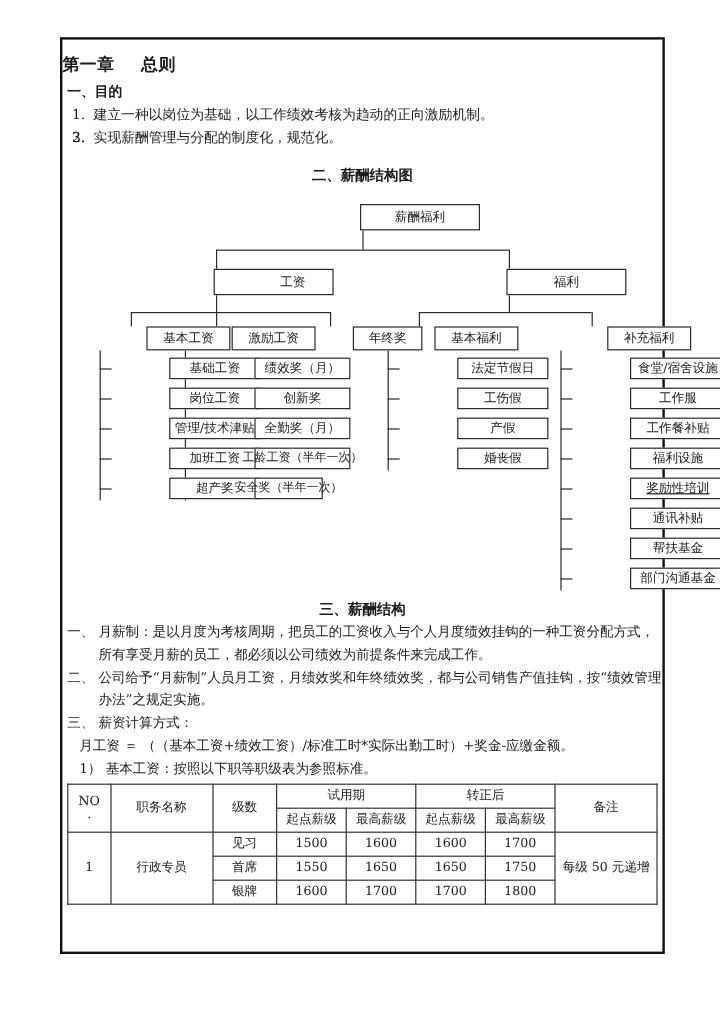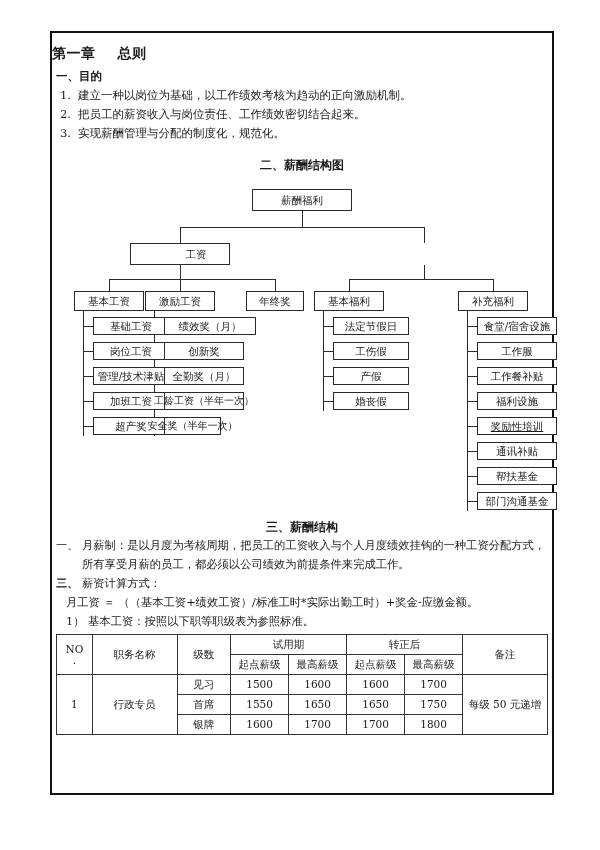--- a/index.html
+++ b/index.html
@@ -76,20 +76,21 @@
     border:1px solid #2a2a2a;
     background:#fff;
     text-align:center;
     font-size:10.5px;
     line-height:1;
     display:flex;
     align-items:center;
     justify-content:center;
     white-space:nowrap;
     z-index:2;
+    margin-left:48px;
   }
   .node.small{font-size:10px;}
   .ln{
     position:absolute;
     background:#2a2a2a;
     z-index:1;
   }
   .lnv{width:1px;}
   .lnh{height:1px;}
 
@@ -129,36 +130,37 @@
 <div id="page">
   <div id="inner">
 
     <div class="h-center h-chapter">
       <span>第一章</span><span class="gap"></span><span>总则</span>
     </div>
 
     <div class="lvl1">一、目的</div>
     <ul class="num-list">
       <li><span class="n">1.</span><span>建立一种以岗位为基础，以工作绩效考核为趋动的正向激励机制。</span></li>
-      <li><span class="n">2.</span><span>把员工的薪资收入与岗位责任、工作绩效密切结合起来。</span></li>
+      <li><span class="n">2.</span></li>
       <li><span class="n">3.</span><span>实现薪酬管理与分配的制度化，规范化。</span></li>
     </ul>
 
     <div class="sec-head" style="margin-top:14px">二、薪酬结构图</div>
 
     <div id="chart">
 
       <div class="node" style="left:200px;top:15px;width:100px;height:22px;">薪酬福利</div>
 
       <div class="ln lnv" style="left:250px;top:37px;height:16px;"></div>
       <div class="ln lnh" style="left:128px;top:53px;width:244px;"></div>
       <div class="ln lnv" style="left:128px;top:53px;height:16px;"></div>
       <div class="ln lnv" style="left:372px;top:53px;height:16px;"></div>
 
       <div class="node" style="left:78px;top:69px;width:100px;height:22px;padding-left:32px;">工资</div>
+      <div class="node" style="left:322px;top:69px;width:100px;height:22px;">福利</div>
 
       <div class="ln lnv" style="left:128px;top:91px;height:14px;"></div>
       <div class="ln lnh" style="left:57px;top:105px;width:166px;"></div>
       <div class="ln lnv" style="left:57px;top:105px;height:12px;"></div>
       <div class="ln lnv" style="left:128px;top:105px;height:12px;"></div>
       <div class="ln lnv" style="left:223px;top:105px;height:12px;"></div>
 
       <div class="ln lnv" style="left:372px;top:91px;height:14px;"></div>
       <div class="ln lnh" style="left:297px;top:105px;width:144px;"></div>
       <div class="ln lnv" style="left:297px;top:105px;height:12px;"></div>
@@ -181,21 +183,21 @@
       <div class="node" style="left:41px;top:193px;width:76px;height:18px;">管理/技术津贴</div>
       <div class="node" style="left:41px;top:218px;width:76px;height:18px;">加班工资</div>
       <div class="node" style="left:41px;top:243px;width:76px;height:18px;">超产奖</div>
 
       <div class="ln lnv" style="left:102px;top:137px;height:125px;"></div>
       <div class="ln lnh" style="left:102px;top:152px;width:10px;"></div>
       <div class="ln lnh" style="left:102px;top:177px;width:10px;"></div>
       <div class="ln lnh" style="left:102px;top:202px;width:10px;"></div>
       <div class="ln lnh" style="left:102px;top:227px;width:10px;"></div>
       <div class="ln lnh" style="left:102px;top:252px;width:10px;"></div>
-      <div class="node" style="left:112px;top:143px;width:92px;height:18px;">绩效奖（月）</div>
+      <div class="node" style="left:112px;top:143px;width:80px;height:18px;">绩效奖（月）</div>
       <div class="node" style="left:112px;top:168px;width:80px;height:18px;">创新奖</div>
       <div class="node" style="left:112px;top:193px;width:80px;height:18px;">全勤奖（月）</div>
       <div class="node small" style="left:112px;top:218px;width:80px;height:18px;">工龄工资（半年一次）</div>
       <div class="node small" style="left:112px;top:243px;width:57px;height:18px;">安全奖（半年一次）</div>
 
       <div class="ln lnv" style="left:271px;top:137px;height:100px;"></div>
       <div class="ln lnh" style="left:271px;top:152px;width:10px;"></div>
       <div class="ln lnh" style="left:271px;top:177px;width:10px;"></div>
       <div class="ln lnh" style="left:271px;top:202px;width:10px;"></div>
       <div class="ln lnh" style="left:271px;top:227px;width:10px;"></div>
@@ -222,21 +224,21 @@
       <div class="node" style="left:425px;top:293px;width:80px;height:18px;">帮扶基金</div>
       <div class="node" style="left:425px;top:318px;width:80px;height:18px;">部门沟通基金</div>
     </div>
 
     <div class="sec-head">三、薪酬结构</div>
 
     <p class="para">
       <span class="mk">一、</span><span>月薪制：是以月度为考核周期，把员工的工资收入与个人月度绩效挂钩的一种工资分配方式，所有享受月薪的员工，都必须以公司绩效为前提条件来完成工作。</span>
     </p>
     <p class="para">
-      <span class="mk">二、</span>
+      <span class="mk">二、</span><span>公司给予“月薪制”人员月工资，月绩效奖和年终绩效奖，都与公司销售产值挂钩，按“绩效管理办法”之规定实施。</span>
     </p>
     <p class="para">
       <span class="mk">三、</span><span>薪资计算方式：</span>
     </p>
     <p class="para calc">月工资 ＝ （（基本工资+绩效工资）/标准工时*实际出勤工时）+奖金-应缴金额。</p>
     <p class="para tight">1）  基本工资：按照以下职等职级表为参照标准。</p>
 
     <table>
       <colgroup>
         <col style="width:8%">

